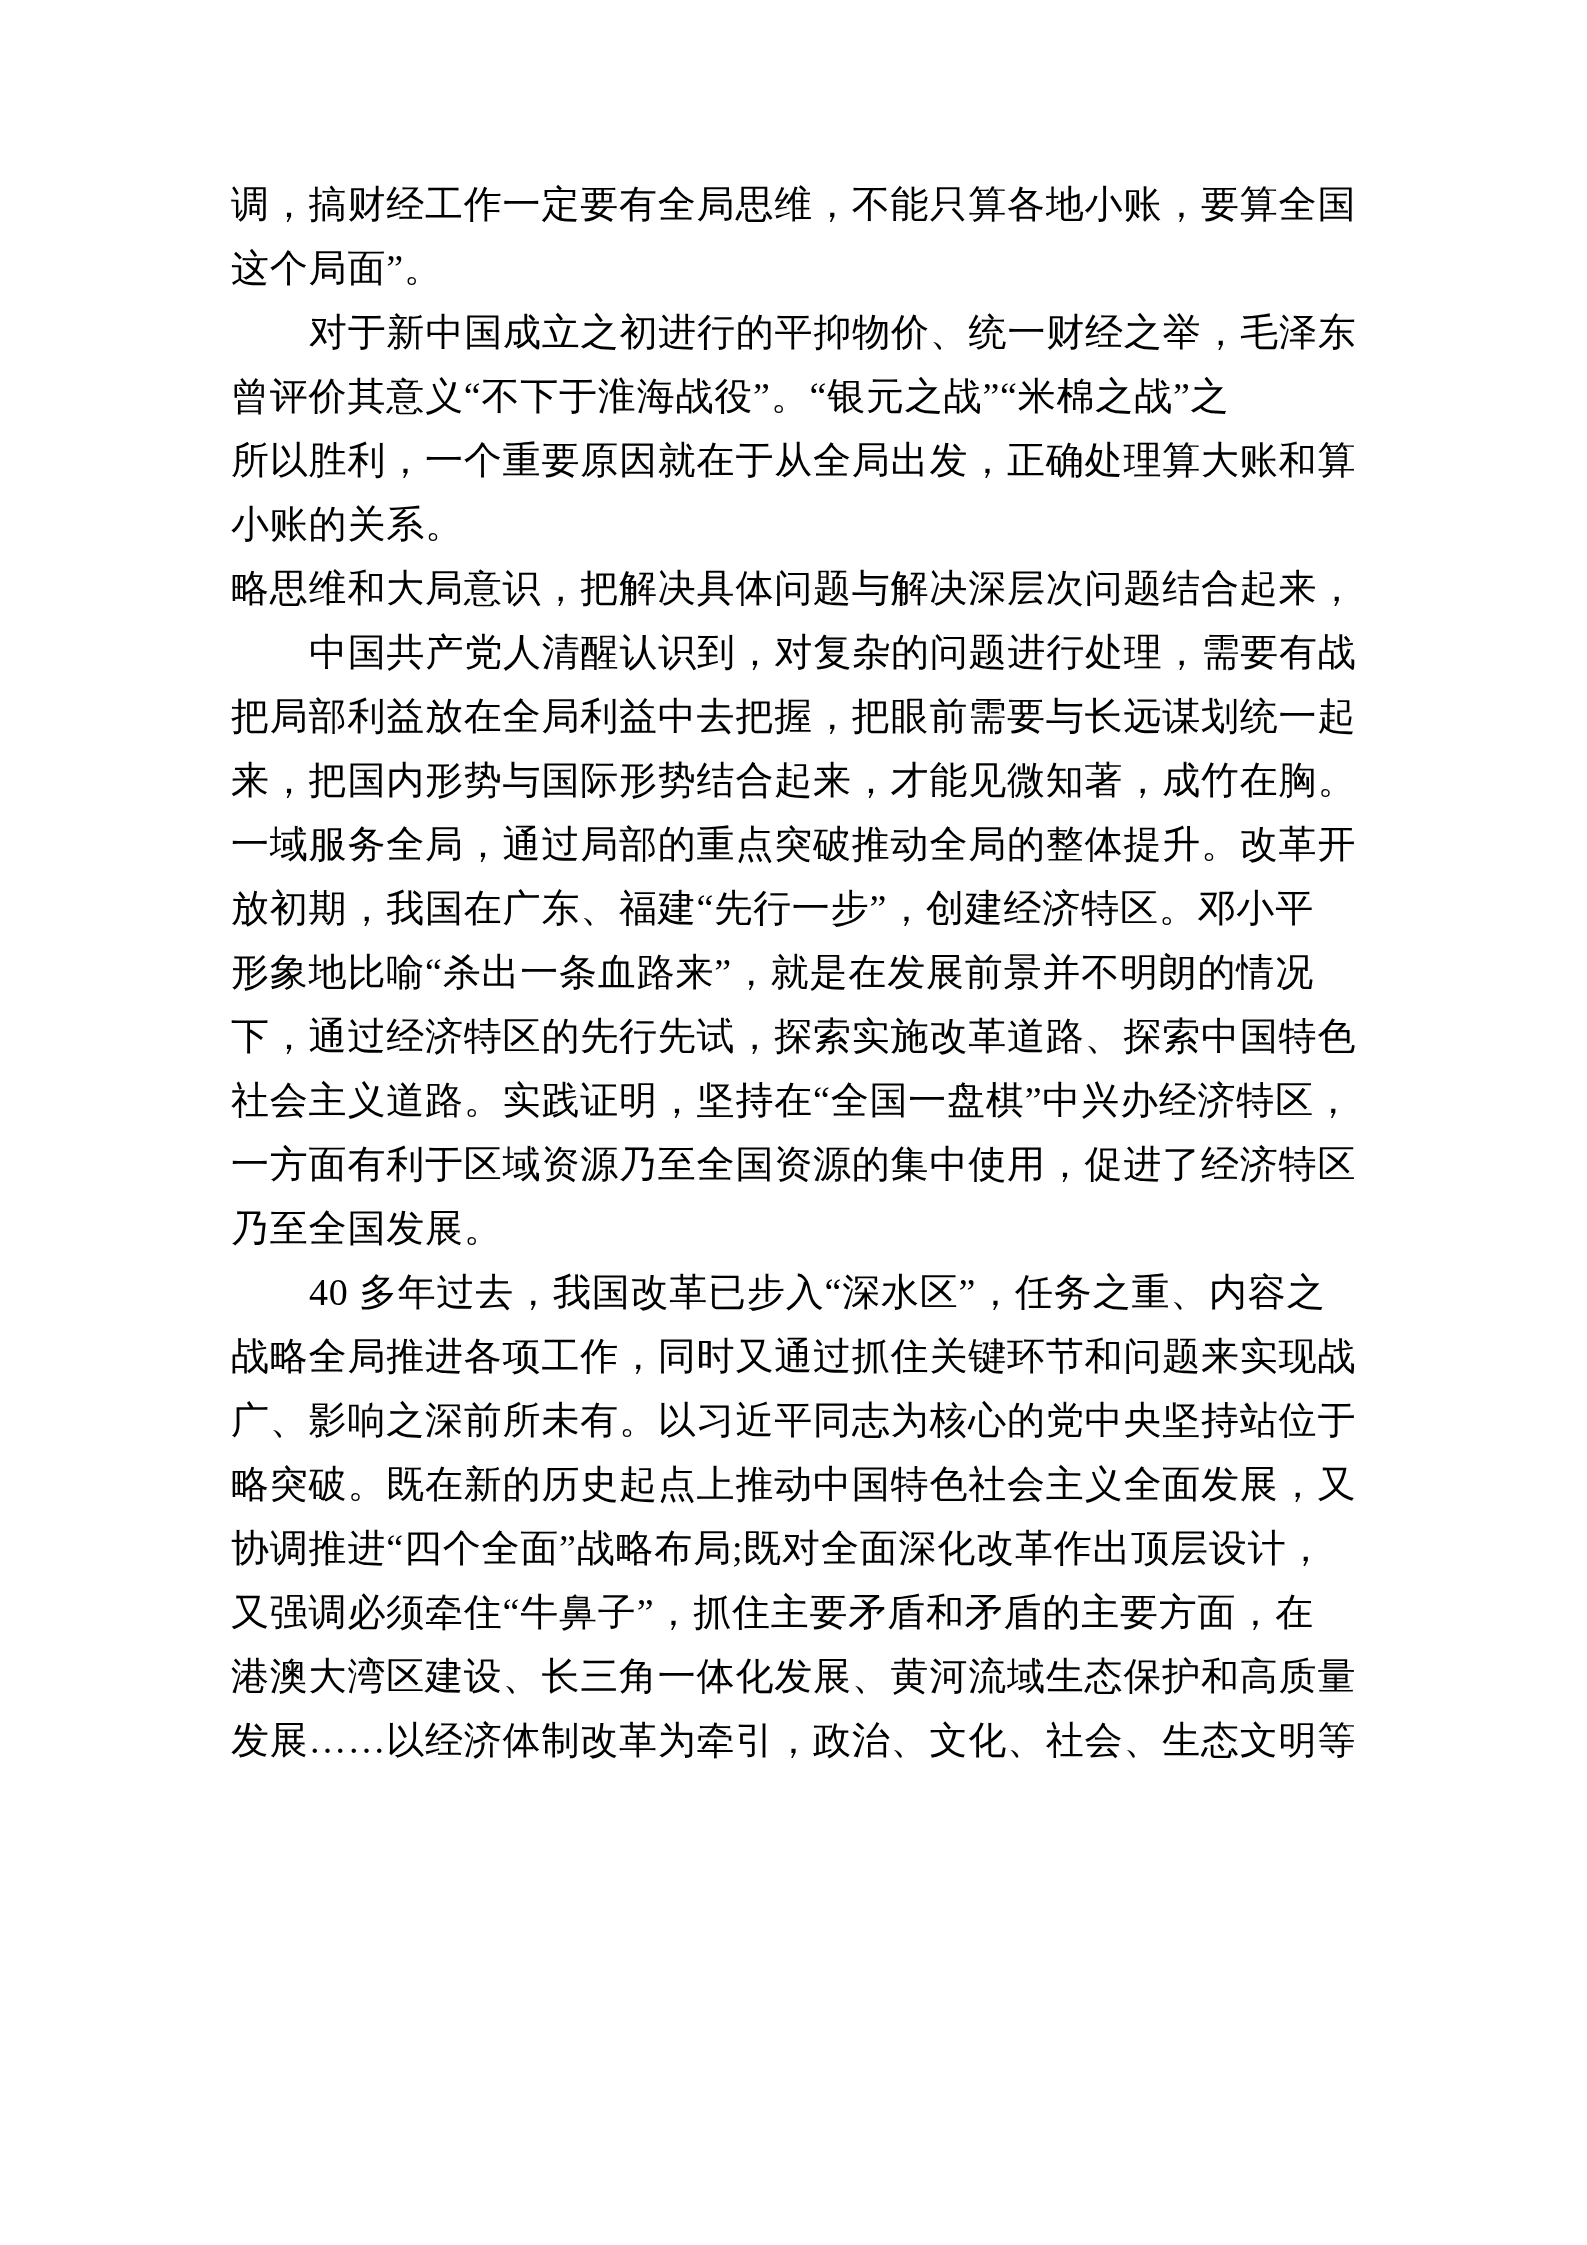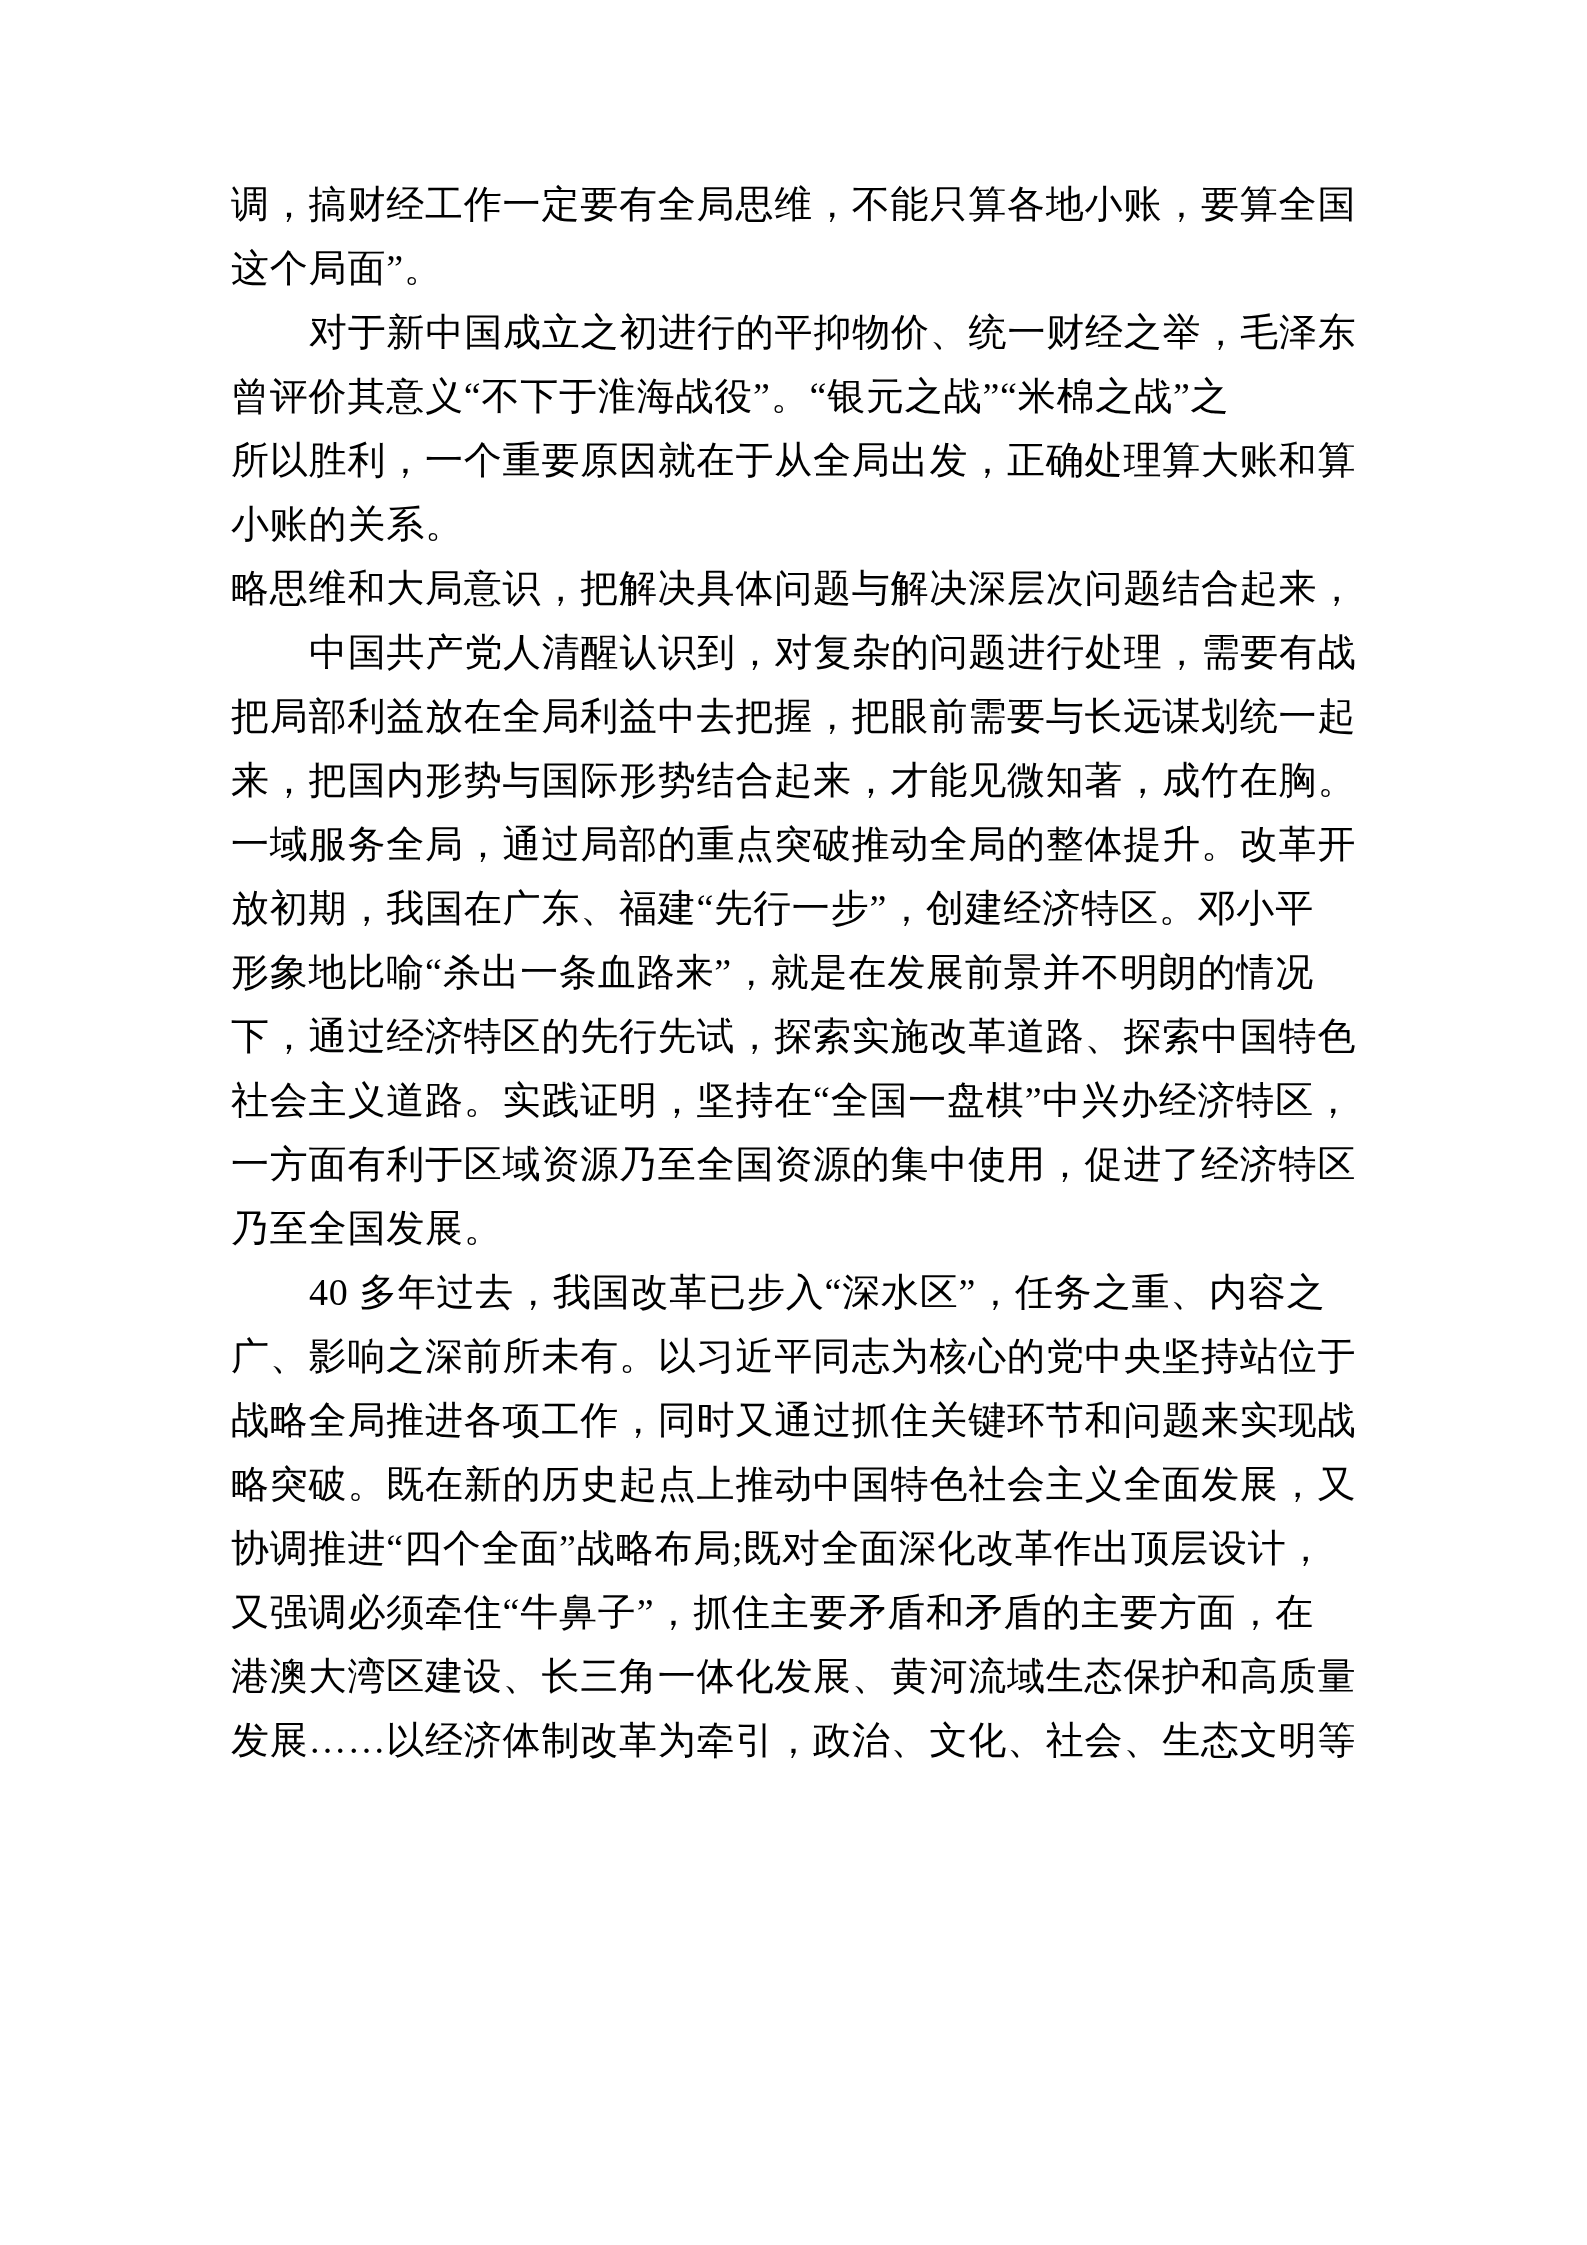--- a/index.html
+++ b/index.html
@@ -62,22 +62,22 @@
       <div class="text-line">把局部利益放在全局利益中去把握，把眼前需要与长远谋划统一起</div>
       <div class="text-line">来，把国内形势与国际形势结合起来，才能见微知著，成竹在胸。</div>
       <div class="text-line">一域服务全局，通过局部的重点突破推动全局的整体提升。改革开</div>
       <div class="text-line">放初期，我国在广东、福建“先行一步”，创建经济特区。邓小平</div>
       <div class="text-line">形象地比喻“杀出一条血路来”，就是在发展前景并不明朗的情况</div>
       <div class="text-line">下，通过经济特区的先行先试，探索实施改革道路、探索中国特色</div>
       <div class="text-line">社会主义道路。实践证明，坚持在“全国一盘棋”中兴办经济特区，</div>
       <div class="text-line">一方面有利于区域资源乃至全国资源的集中使用，促进了经济特区</div>
       <div class="text-line">乃至全国发展。</div>
       <div class="text-line indent">40 多年过去，我国改革已步入“深水区”，任务之重、内容之</div>
+      <div class="text-line">战略全局推进各项工作，同时又通过抓住关键环节和问题来实现战</div>
       <div class="text-line">广、影响之深前所未有。以习近平同志为核心的党中央坚持站位于</div>
-      <div class="text-line">战略全局推进各项工作，同时又通过抓住关键环节和问题来实现战</div>
       <div class="text-line">略突破。既在新的历史起点上推动中国特色社会主义全面发展，又</div>
       <div class="text-line">协调推进“四个全面”战略布局;既对全面深化改革作出顶层设计，</div>
       <div class="text-line">又强调必须牵住“牛鼻子”，抓住主要矛盾和矛盾的主要方面，在</div>
       <div class="text-line">港澳大湾区建设、长三角一体化发展、黄河流域生态保护和高质量</div>
       <div class="text-line">发展……以经济体制改革为牵引，政治、文化、社会、生态文明等</div>
     </div>
   <div class="page-footer">- 8 -</div>
 </div>
 
 </body></html>

